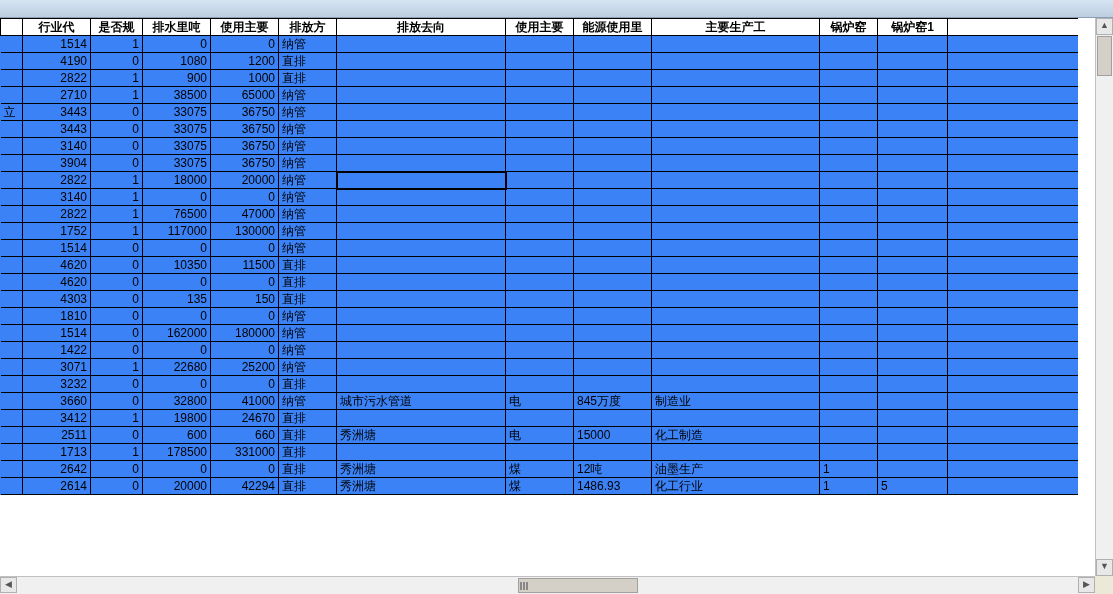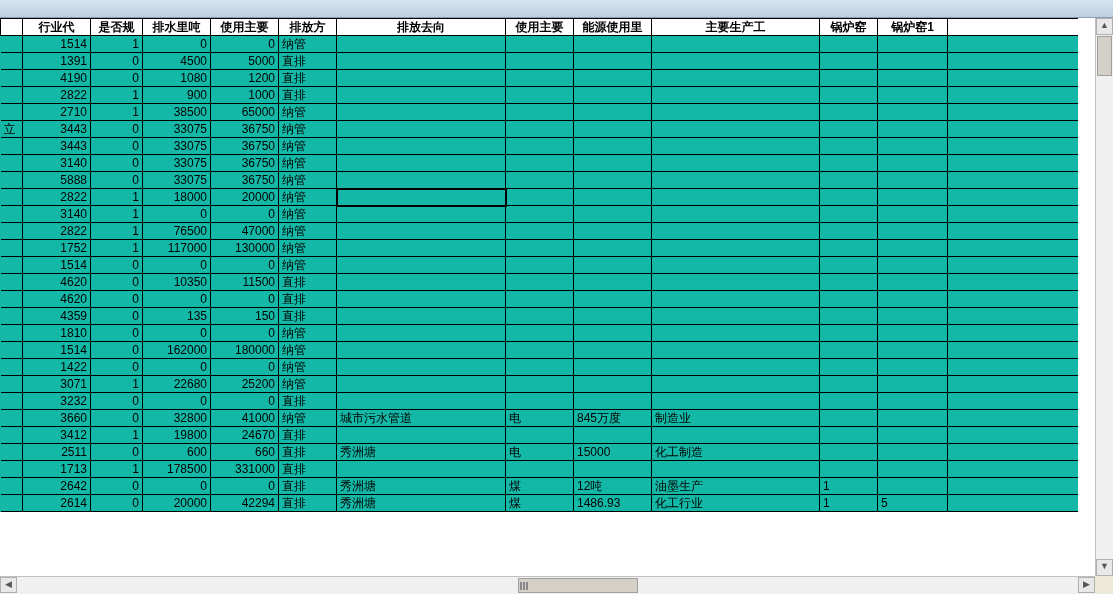--- a/index.html
+++ b/index.html
@@ -21,21 +21,21 @@
       position: absolute;
       top: 18px;
       left: 0;
       right: 18px;
       bottom: 18px;
       background: #fff;
       overflow: hidden;
     }
     table {
       border-collapse: collapse;
-      background: #14b8a6;
+      background: #3b82f6;
       table-layout: fixed;
       padding-left: 20px;
     }
     th, td {
       border: 1px solid #000;
       padding: 0 3px;
       height: 17px;
       line-height: 15px;
       white-space: nowrap;
       overflow: hidden;
@@ -186,35 +186,20 @@
           <td class="txt"></td>
           <td class="txt"></td>
           <td class="txt"></td>
           <td class="txt"></td>
           <td class="txt"></td>
           <td class="txt"></td>
           <td style="border-right: none;"></td>
         </tr>
         <tr>
           <td class="txt" style="border-left: none;"></td>
-          <td class="num">1391</td>
-          <td class="num">0</td>
-          <td class="num">4500</td>
-          <td class="num">5000</td>
-          <td class="txt">直排</td>
-          <td class="txt"></td>
-          <td class="txt"></td>
-          <td class="txt"></td>
-          <td class="txt"></td>
-          <td class="txt"></td>
-          <td class="txt"></td>
-          <td style="border-right: none;"></td>
-        </tr>
-        <tr>
-          <td class="txt" style="border-left: none;"></td>
           <td class="num">4190</td>
           <td class="num">0</td>
           <td class="num">1080</td>
           <td class="num">1200</td>
           <td class="txt">直排</td>
           <td class="txt"></td>
           <td class="txt"></td>
           <td class="txt"></td>
           <td class="txt"></td>
           <td class="txt"></td>
@@ -291,21 +276,21 @@
           <td class="txt"></td>
           <td class="txt"></td>
           <td class="txt"></td>
           <td class="txt"></td>
           <td class="txt"></td>
           <td class="txt"></td>
           <td style="border-right: none;"></td>
         </tr>
         <tr>
           <td class="txt" style="border-left: none;"></td>
-          <td class="num">5888</td>
+          <td class="num">3904</td>
           <td class="num">0</td>
           <td class="num">33075</td>
           <td class="num">36750</td>
           <td class="txt">纳管</td>
           <td class="txt"></td>
           <td class="txt"></td>
           <td class="txt"></td>
           <td class="txt"></td>
           <td class="txt"></td>
           <td class="txt"></td>
@@ -411,21 +396,21 @@
           <td class="txt"></td>
           <td class="txt"></td>
           <td class="txt"></td>
           <td class="txt"></td>
           <td class="txt"></td>
           <td class="txt"></td>
           <td style="border-right: none;"></td>
         </tr>
         <tr>
           <td class="txt" style="border-left: none;"></td>
-          <td class="num">4359</td>
+          <td class="num">4303</td>
           <td class="num">0</td>
           <td class="num">135</td>
           <td class="num">150</td>
           <td class="txt">直排</td>
           <td class="txt"></td>
           <td class="txt"></td>
           <td class="txt"></td>
           <td class="txt"></td>
           <td class="txt"></td>
           <td class="txt"></td>

